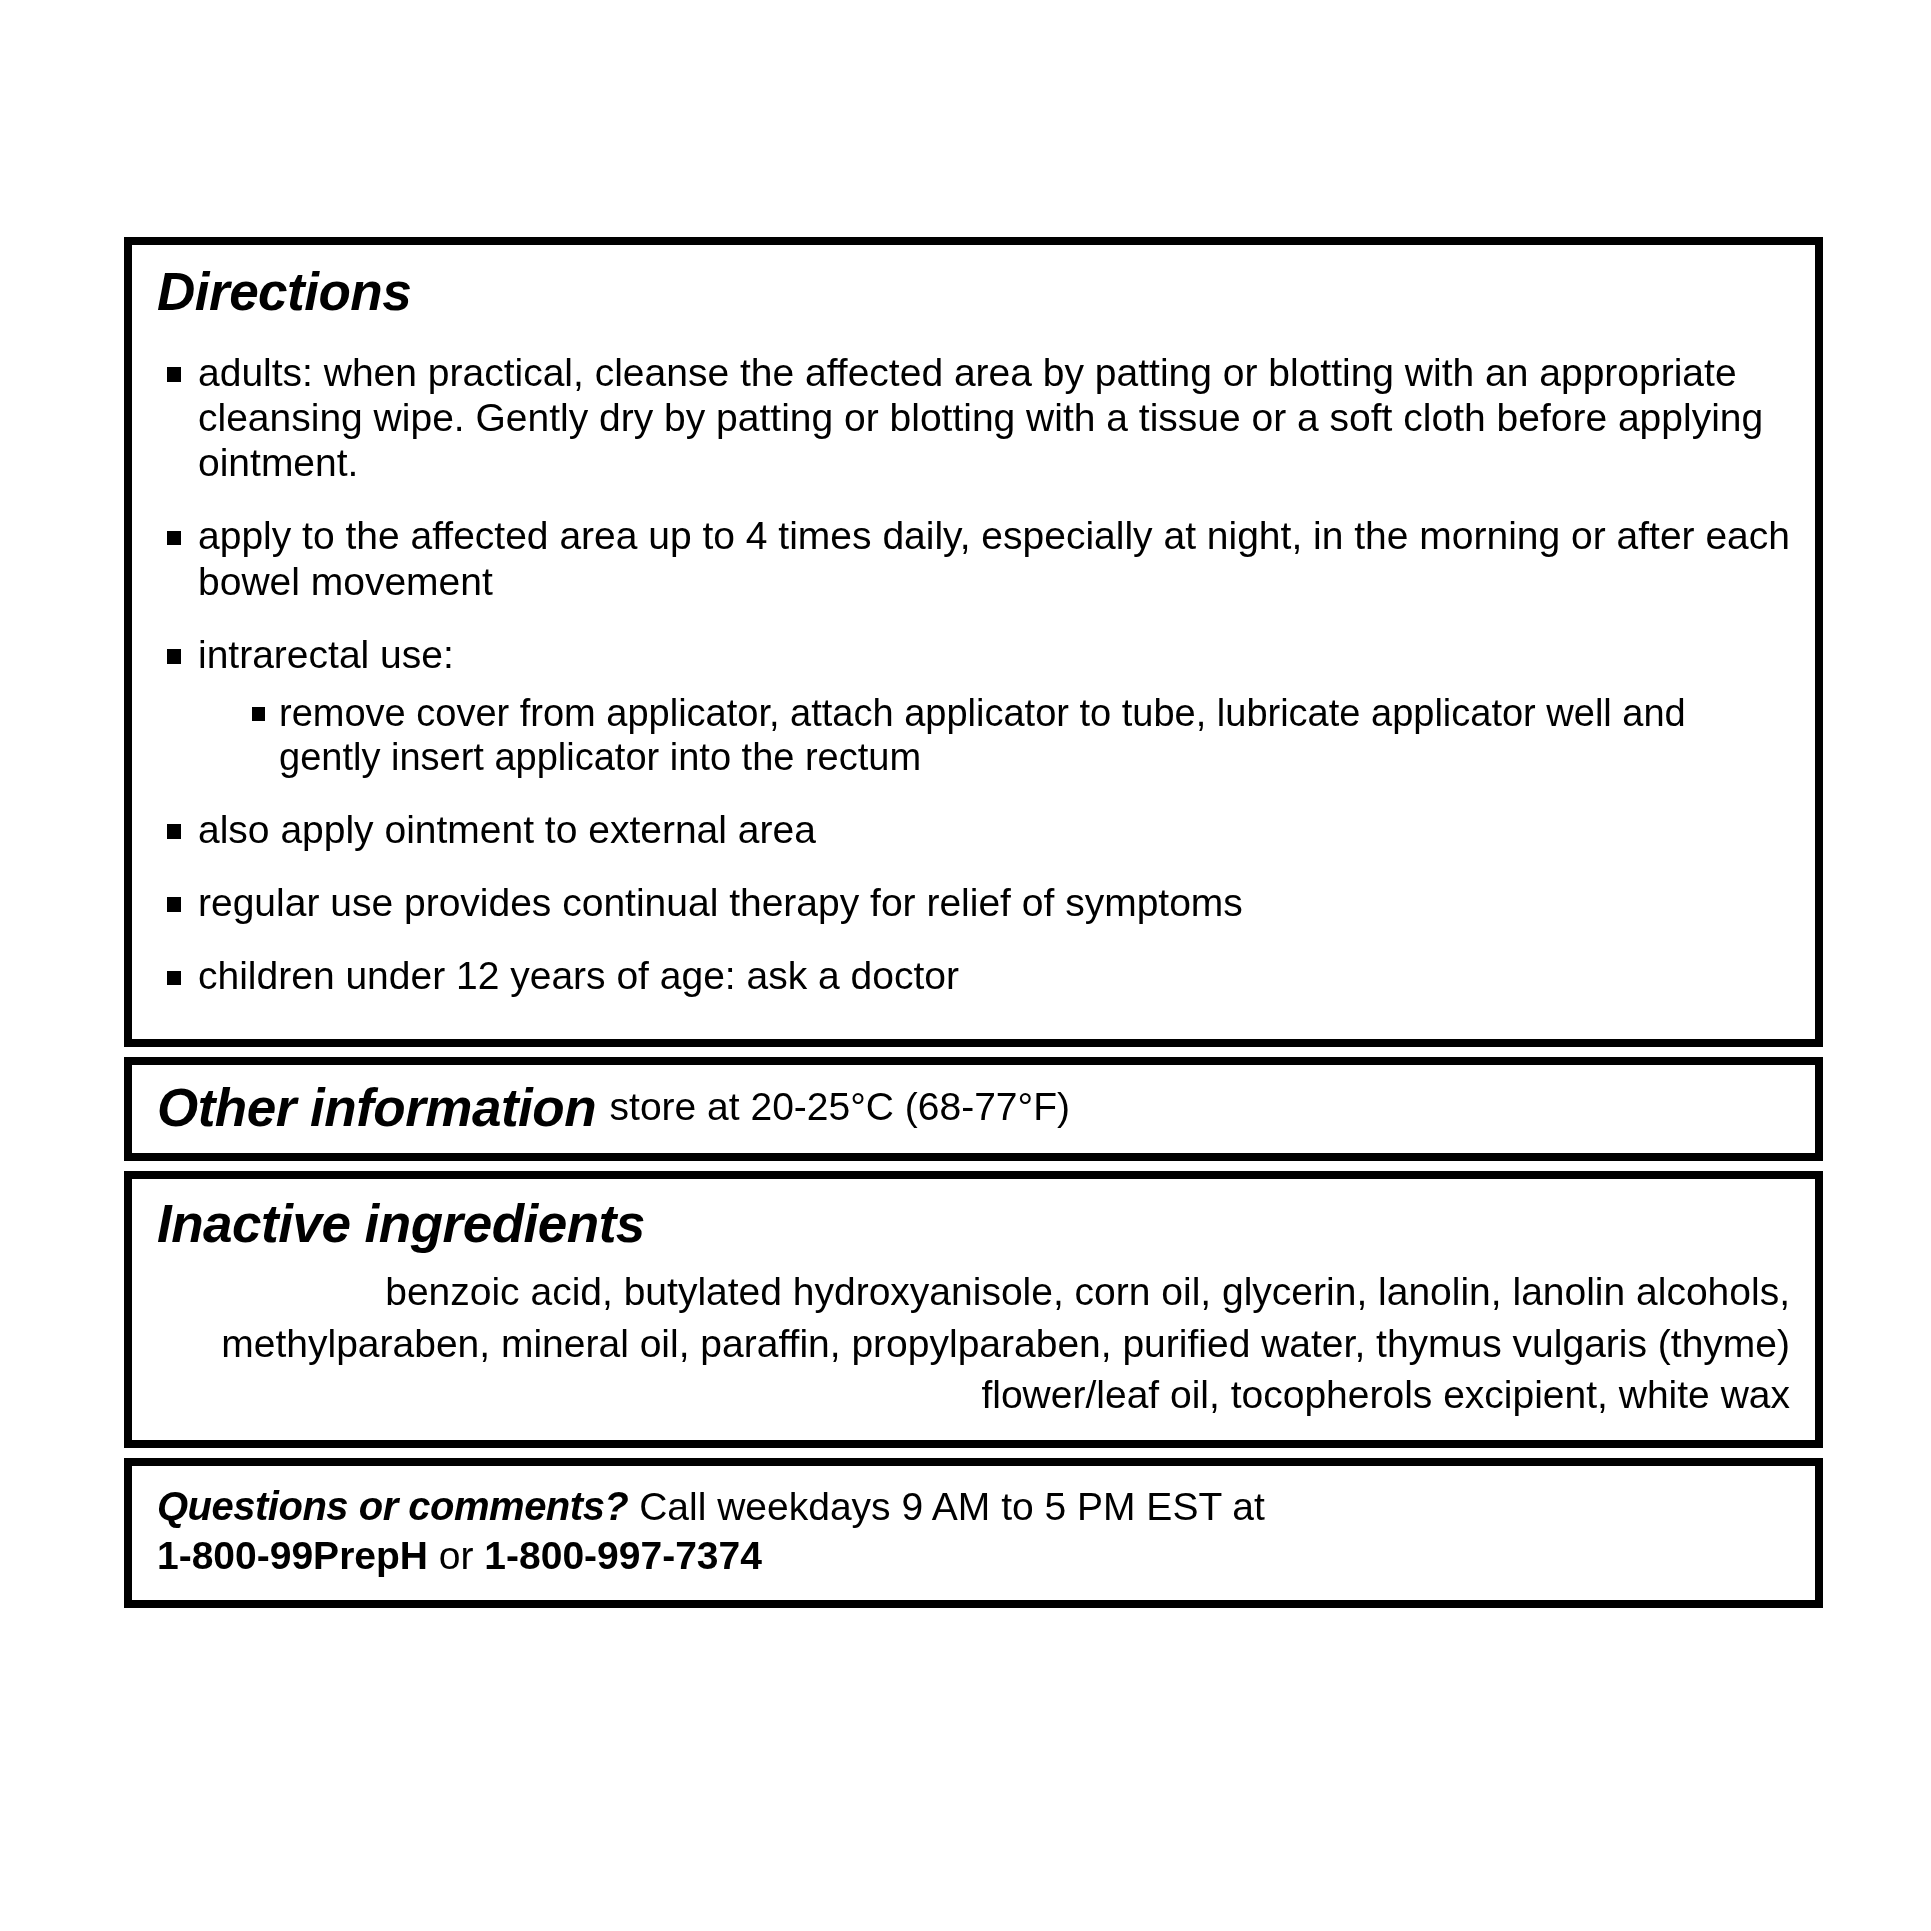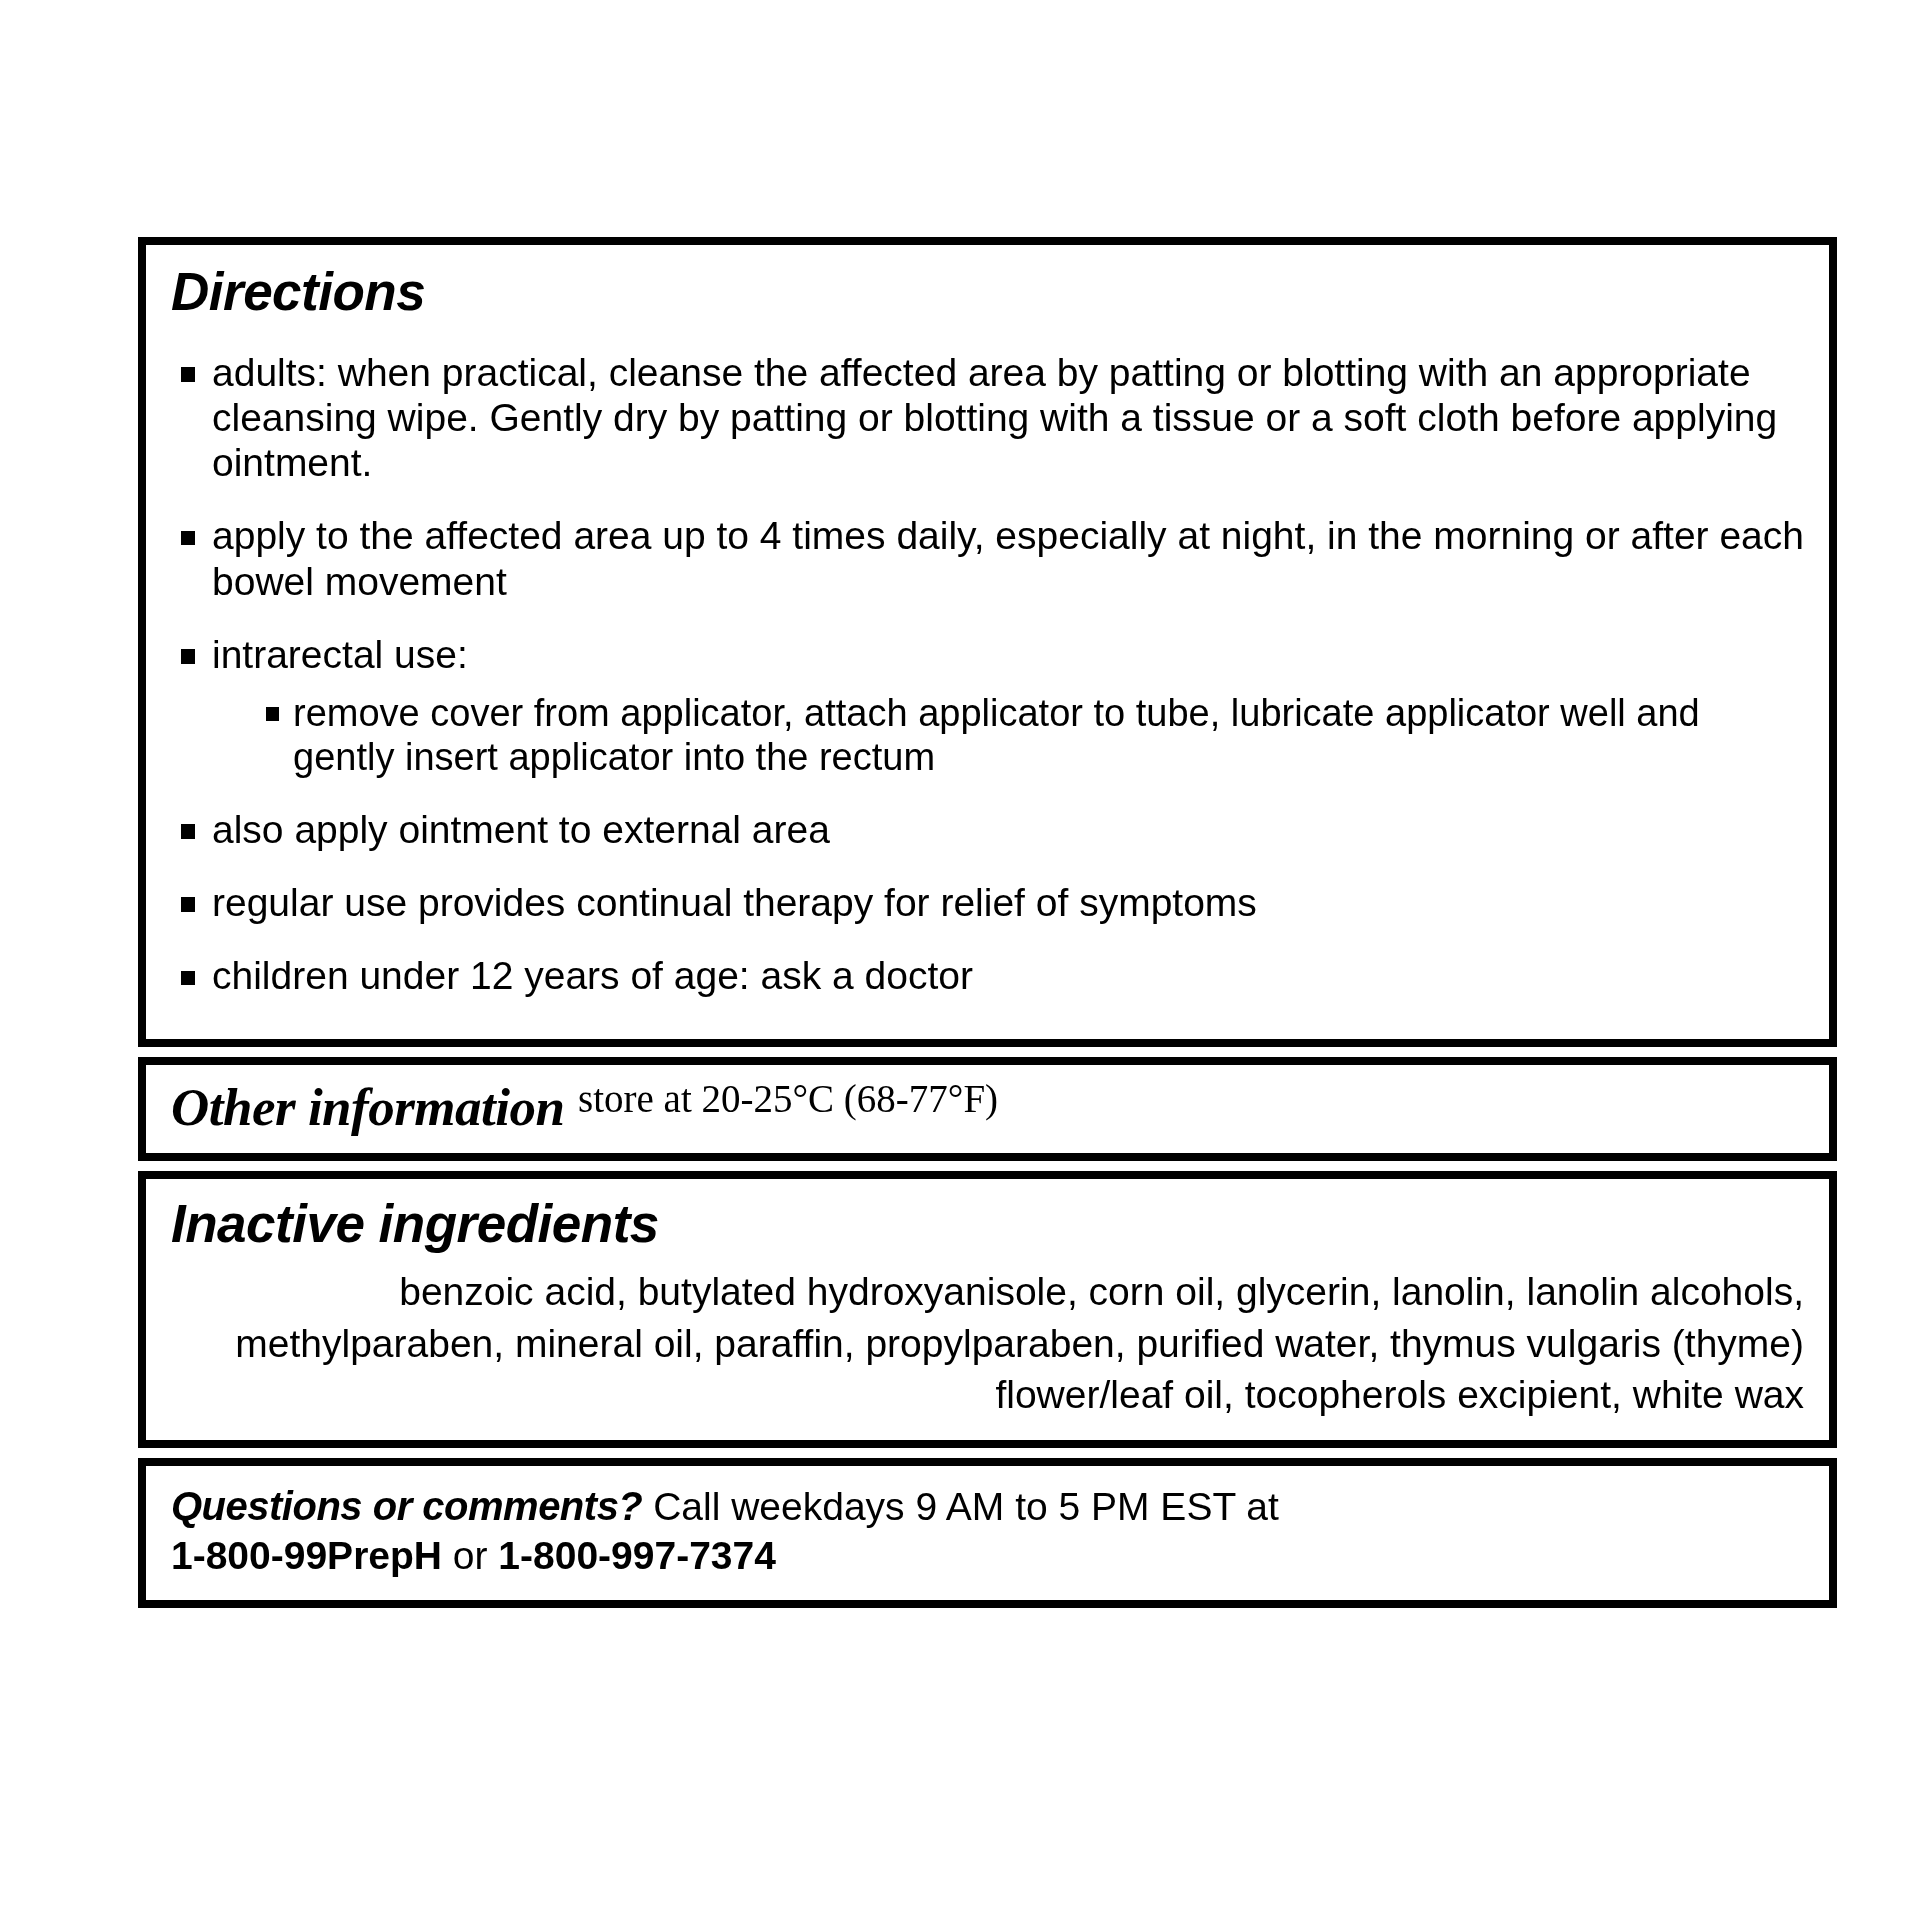--- a/index.html
+++ b/index.html
@@ -9,21 +9,21 @@
   }
   body {
     width: 1931px;
     height: 1931px;
     font-family: "Liberation Sans", sans-serif;
     color: #000000;
     -webkit-font-smoothing: antialiased;
   }
   .label {
     position: absolute;
-    left: 138px;
+    left: 124px;
     top: 237px;
     width: 1699px;
     box-sizing: border-box;
   }
   .panel {
     border: 8.7px solid #000;
     box-sizing: border-box;
     background: #fff;
   }
   .panel + .panel {
@@ -84,23 +84,22 @@
     width: 13.5px;
     height: 13.5px;
     background: #000;
   }
   li.nosub { margin-bottom: 3.9px; }
 
   
   .other {
     padding: 13.5px 25px 15.4px 25px;
     display: flex;
-    align-items: flex-start;
+    align-items: center;
     flex-wrap: wrap;
-    font-family: Liberation Serif, serif;
   }
   .other .heading {
     margin: 0 13.5px 0 0;
   }
   .other .body {
     font-size: 39px;
     line-height: 1.1;
   }
 
   

